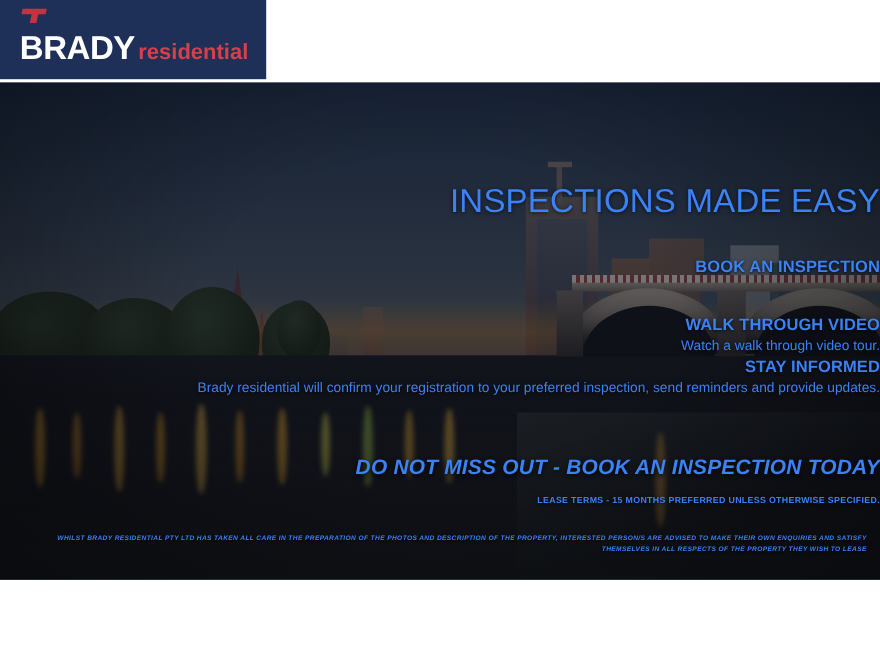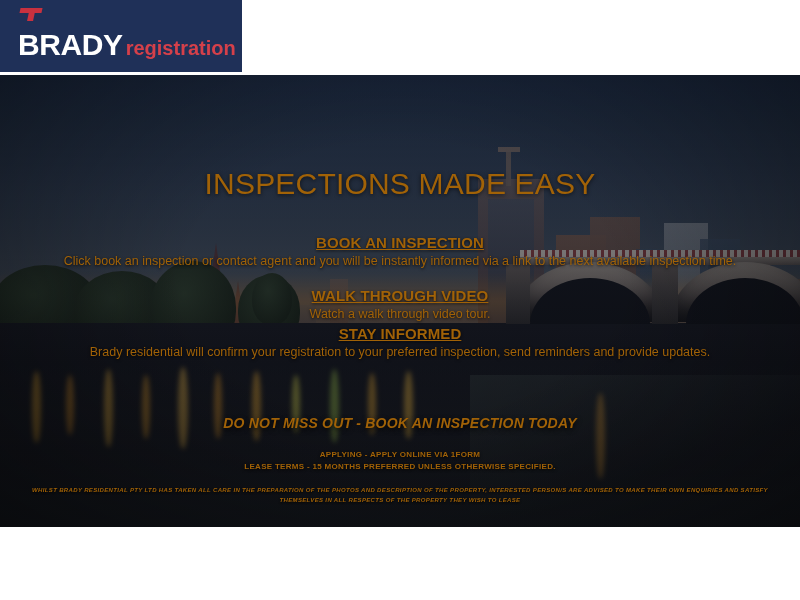--- a/index.html
+++ b/index.html
@@ -100,49 +100,48 @@
   #brandName {
     color:#ffffff; font-size:30px; font-weight:bold; letter-spacing:-0.4px; line-height:1;
   }
   #brandSub {
     color:#d5404a; font-size:20px; font-weight:bold; line-height:1; margin-left:3px;
   }
 
   
   #content {
     position:absolute; left:0; top:75px; width:800px; height:452px;
-    text-align:center; color:#a16207;
+    text-align:right; color:#3b82f6;
   }
   .h1 {
     position:absolute; left:0; top:92px; width:800px;
     font-size:30px; font-weight:400; letter-spacing:.2px;
     text-shadow:0 1px 4px rgba(0,0,0,.65);
   }
   .sec { position:absolute; left:0; width:800px; }
   .sec-h {
     font-size:15px; font-weight:bold; letter-spacing:.1px; line-height:1.35;
     text-shadow:0 1px 3px rgba(0,0,0,.8);
-    text-decoration:underline;
   }
   .sec-p {
     font-size:12.5px; font-weight:400; line-height:1.35;
     text-shadow:0 1px 3px rgba(0,0,0,.85);
   }
   #sec1 { top:158px; }
   #sec2 { top:211px; }
   #sec3 { top:249px; }
 
   .note {
     position:absolute; left:0; top:303px; width:800px;
     font-size:7.5px; font-style:italic; font-weight:bold; letter-spacing:.35px;
     text-shadow:0 1px 3px rgba(0,0,0,.9);
   }
   .cta {
     position:absolute; left:0; top:340px; width:800px;
-    font-size:14px; font-style:italic; font-weight:bold; letter-spacing:.2px;
+    font-size:19px; font-style:italic; font-weight:bold; letter-spacing:.2px;
     text-shadow:0 2px 5px rgba(0,0,0,.85);
   }
   .apply {
     position:absolute; left:0; top:374px; width:800px;
     font-size:8px; font-weight:bold; letter-spacing:.3px; line-height:1.55;
     text-shadow:0 1px 3px rgba(0,0,0,.9);
   }
   .disclaimer {
     position:absolute; left:0; top:410px; width:800px;
     font-size:6px; font-style:italic; font-weight:bold; letter-spacing:.35px; line-height:1.7;
@@ -239,48 +238,46 @@
     <div class="tint"></div>
     <div class="vignette"></div>
   </div>
 
   <div id="content">
 
     <div class="h1">INSPECTIONS MADE EASY</div>
 
     <div class="sec" id="sec1">
       <div class="sec-h">BOOK AN INSPECTION</div>
-      <div class="sec-p">Click book an inspection or contact agent and you will be instantly informed via a link to the next available inspection time.</div>
     </div>
 
     <div class="sec" id="sec3">
       <div class="sec-h">STAY INFORMED</div>
       <div class="sec-p">Brady residential will confirm your registration to your preferred inspection, send reminders and provide updates.</div>
     </div>
 
     <div class="sec" id="sec2">
       <div class="sec-h">WALK THROUGH VIDEO</div>
       <div class="sec-p">Watch a walk through video tour.</div>
     </div>
 
 
     <div class="cta">DO NOT MISS OUT -  BOOK AN INSPECTION TODAY</div>
 
     <div class="apply">
-      <div>APPLYING - APPLY ONLINE VIA 1FORM</div>
       <div>LEASE TERMS - 15 MONTHS PREFERRED UNLESS OTHERWISE SPECIFIED.</div>
     </div>
 
     <div class="disclaimer">WHILST  BRADY  RESIDENTIAL   PTY LTD HAS TAKEN ALL CARE IN THE PREPARATION  OF THE PHOTOS AND DESCRIPTION   OF THE PROPERTY,  INTERESTED   PERSON/S ARE ADVISED  TO MAKE THEIR  OWN ENQUIRIES   AND SATISFY THEMSELVES   IN ALL RESPECTS  OF THE PROPERTY  THEY WISH  TO LEASE</div>
   </div>
 
   <div id="logoBlock">
     <div id="logoInner">
       <div id="brandMark">
         <div class="bar"></div>
           <div class="stem"></div>
       </div>
       <div id="brandName">BRADY</div>
-      <div id="brandSub">registration</div>
+      <div id="brandSub">residential</div>
     </div>
   </div>
 
 </div>
 
 </body></html>

